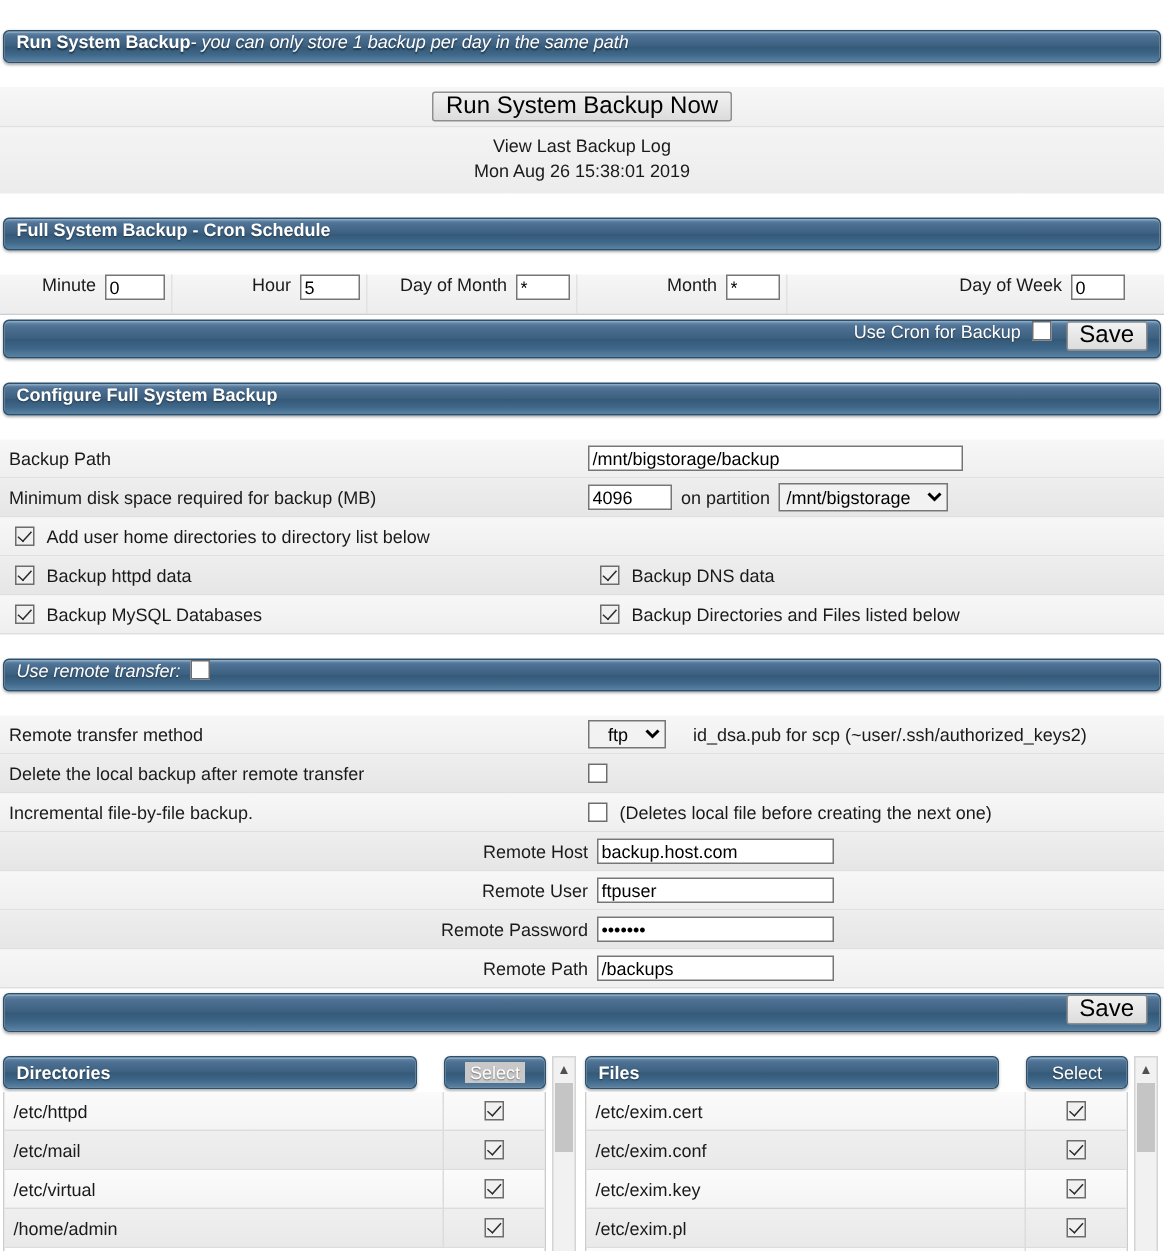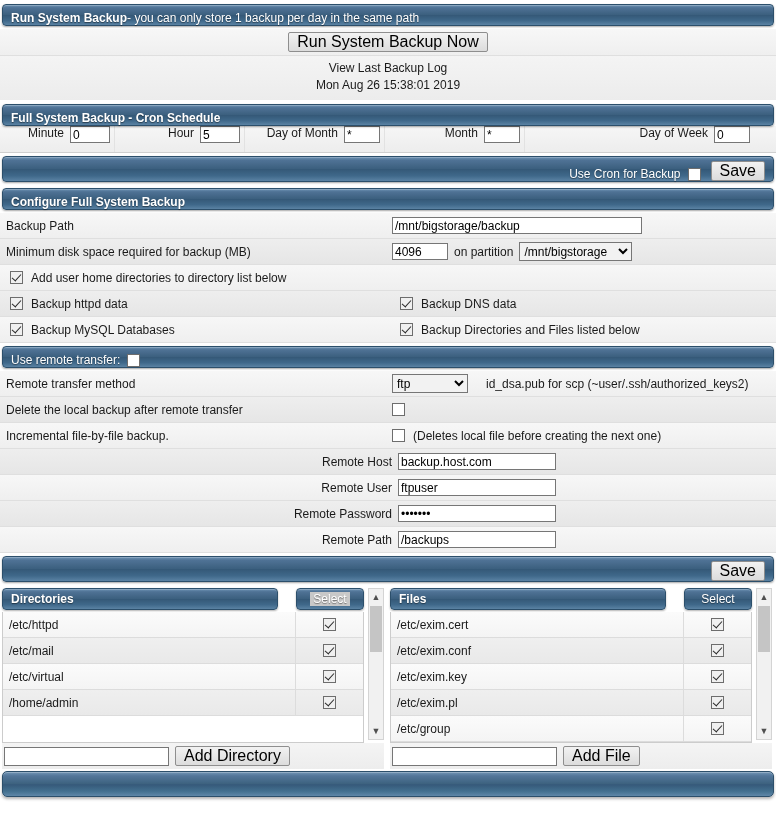--- a/index.html
+++ b/index.html
@@ -15,37 +15,37 @@
     width: 776px;
     height: 834px;
     overflow: hidden;
     background: #ffffff;
   }
 
   
   .bar {
     position: relative;
     height: 22px;
-    margin: 0 2px;
+    margin: 16px 2px;
     border-radius: 4px;
     background: linear-gradient(to bottom,
         #6e93b4 0%, #4f7295 14%, #3c607f 48%,
         #355978 52%, #3f688a 78%, #5a82a3 100%);
     border: 1px solid #2c4f6b;
     box-shadow: 0 1px 2px rgba(0,0,0,0.35), inset 0 1px 0 rgba(255,255,255,0.22);
     color: #ffffff;
     display: flex;
-    align-items: flex-end;
+    align-items: flex-start;
     padding: 0 8px;
     box-sizing: border-box;
     font-size: 12px;
     text-shadow: 0 1px 1px rgba(0,0,0,0.45);
   }
   .bar .b-bold { font-weight: bold; }
-  .bar .b-reg  { font-weight: normal; }
+  .bar .b-reg  { font-weight: normal; font-style: italic; }
   .bar.tall { height: 26px; }
   .bar .spacer { flex: 1 1 auto; }
 
   
   .row {
     display: flex;
     align-items: center;
     height: 26px;
     box-sizing: border-box;
     padding: 0 0 0 6px;
@@ -385,21 +385,21 @@
     <div class="bar">
       <span class="b-reg" style="margin-right:7px;">Use remote transfer:</span>
       <span class="cbx"></span>
     </div>
 
     <div class="row" style="margin-top:3px;">
       <div class="colL">
         <span class="lab">Remote transfer method</span>
       </div>
       <div class="colR">
-        <select class="sel" style="width:76px;">
+        <select class="sel" style="width:52px;text-align:center;">
           <option>ftp</option>
         </select>
         <span style="margin-left:18px;">id_dsa.pub for scp (~user/.ssh/authorized_keys2)</span>
       </div>
     </div>
 
     <div class="row alt">
       <div class="colL">
         <span class="lab">Delete the local backup after remote transfer</span>
       </div>

